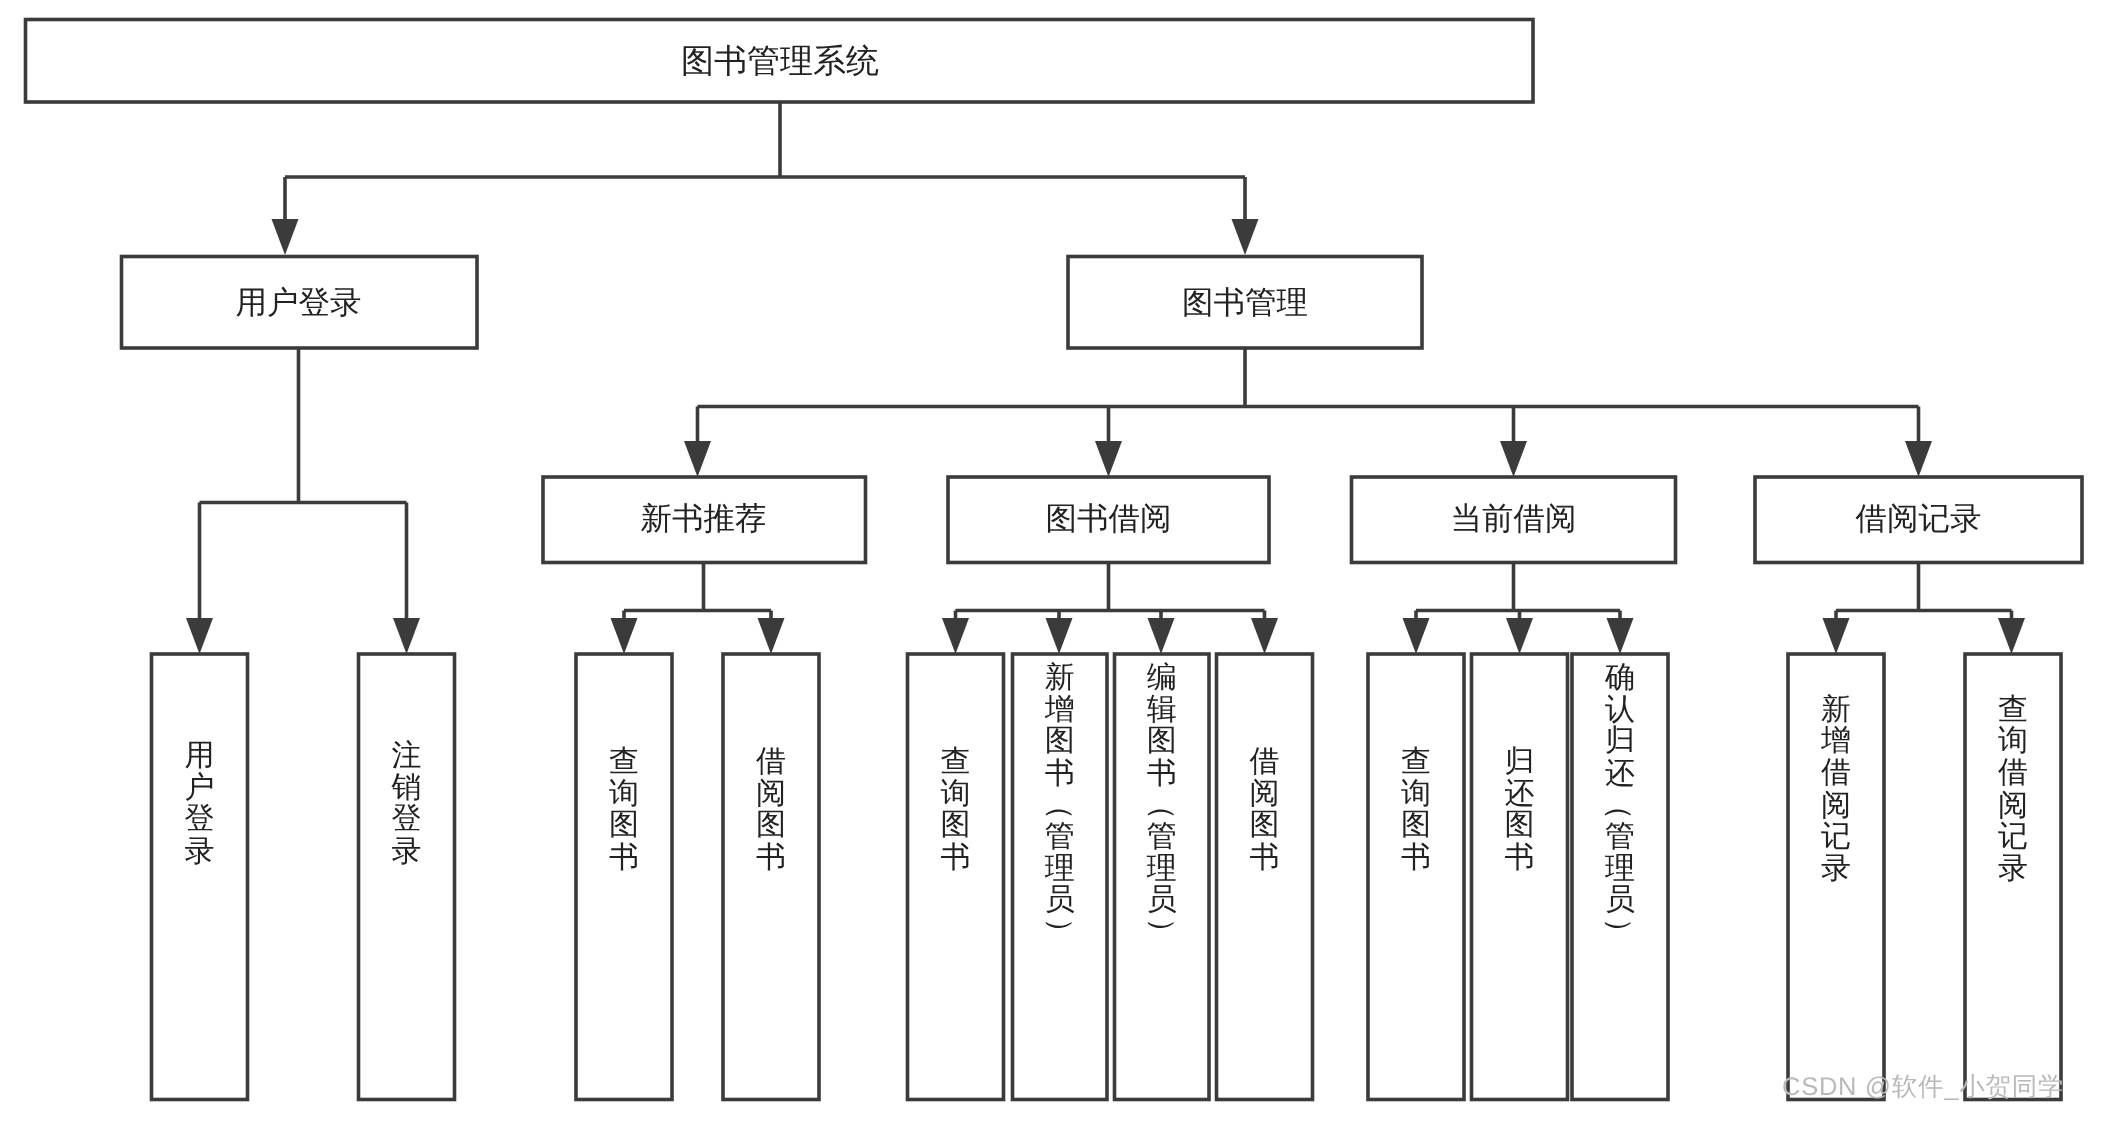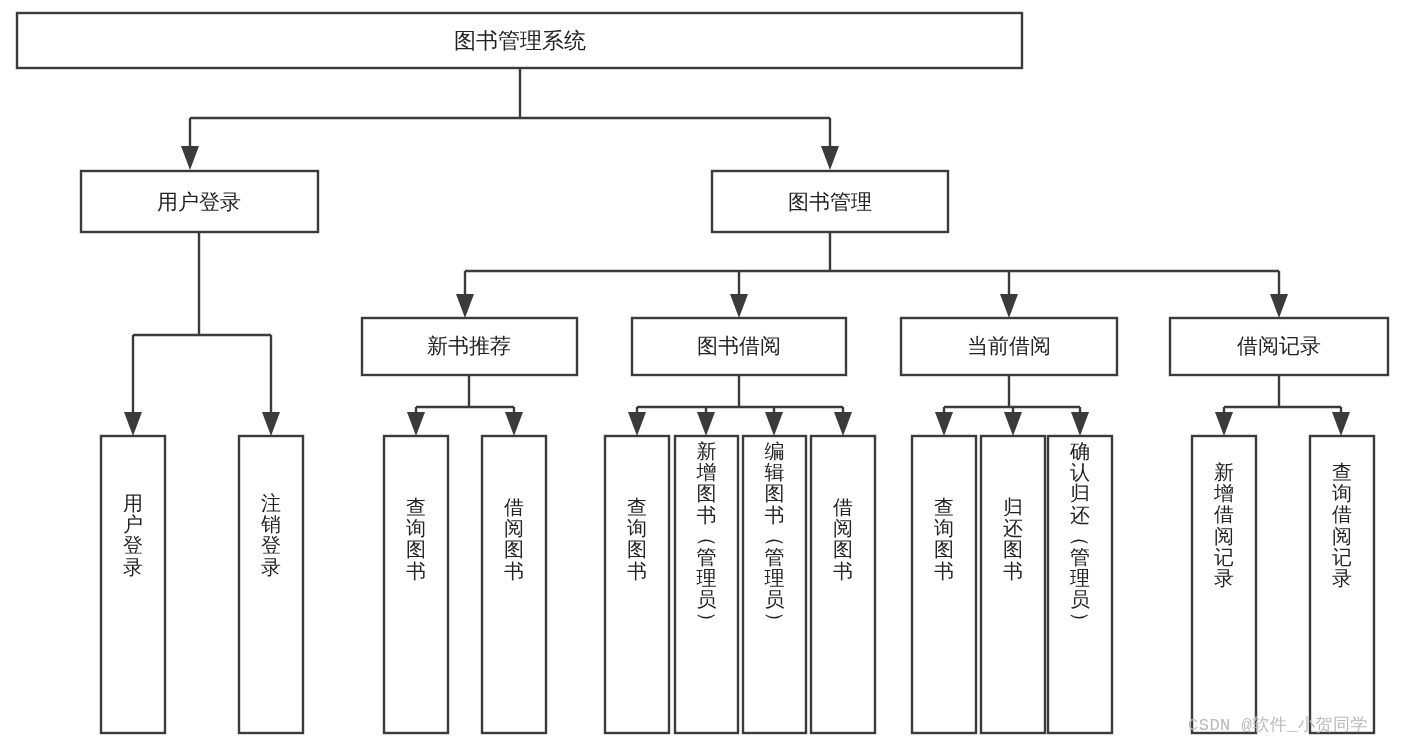--- a/index.html
+++ b/index.html
@@ -71,21 +71,21 @@
   }
   .leaf-label .ch {
     display: block;
     text-align: center;
   }
   .leaf-label .ch.paren {
     transform: rotate(90deg);
   }
   .watermark {
     position: absolute;
-    font-family: Liberation Mono, monospace;
+    font-family: Liberation Sans, sans-serif;
     font-size: 17px;
     color: #b9b9b9;
     left: 1188px;
     top: 713px;
     letter-spacing: 0.5px;
     white-space: nowrap;
   }
 </style>
 </head>
 <body>

